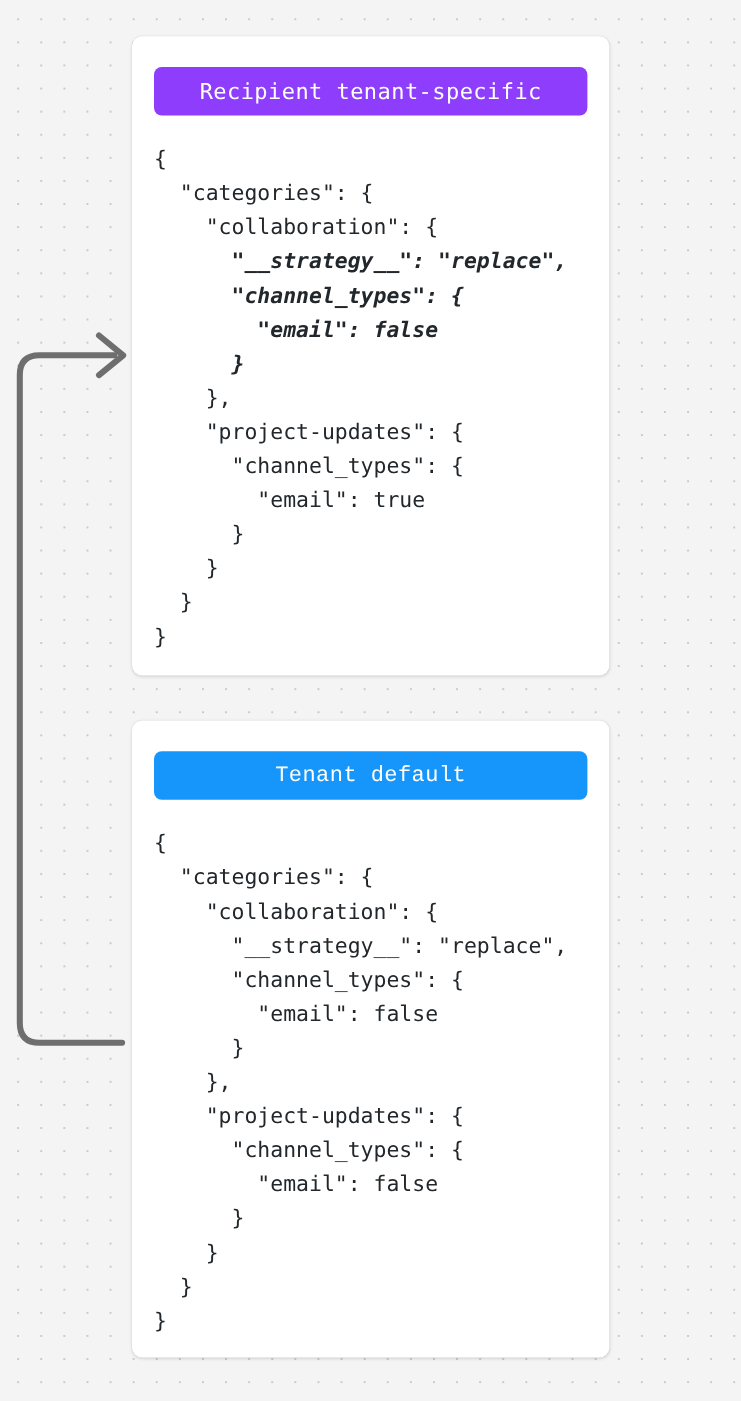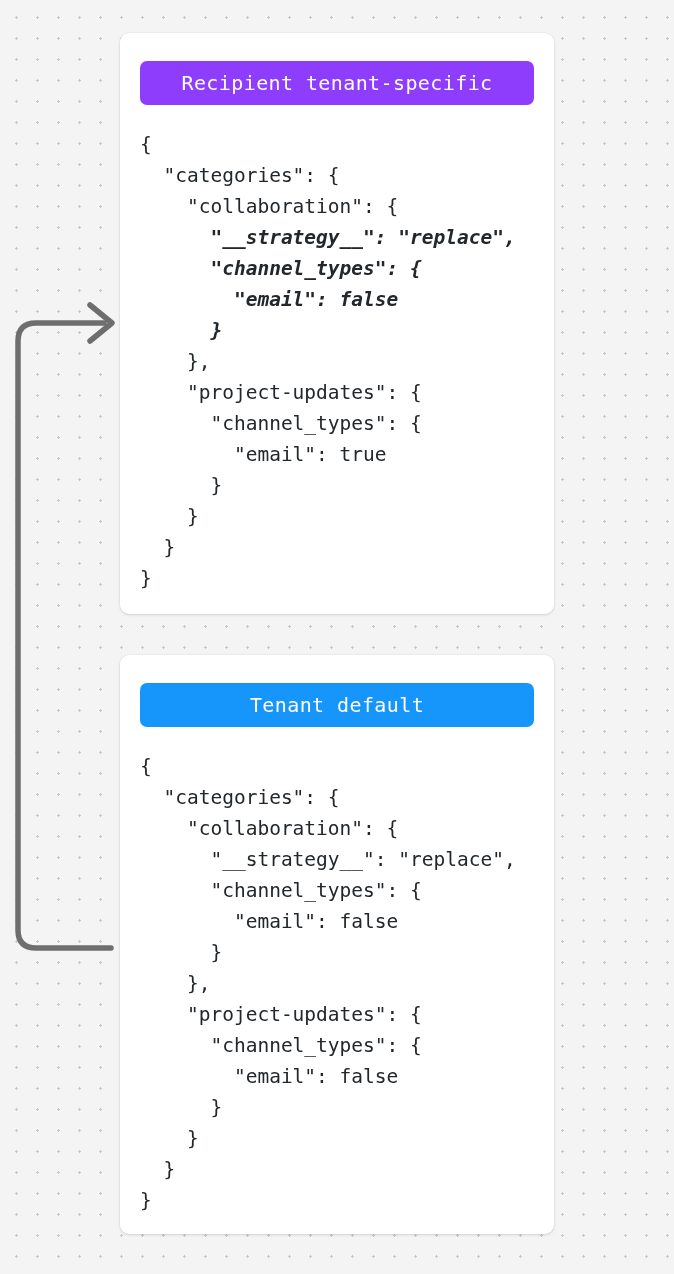--- a/index.html
+++ b/index.html
@@ -51,21 +51,21 @@
     justify-content: center;
     color: #ffffff;
     font-family: "DejaVu Sans Mono", "Liberation Mono", monospace;
     font-size: 20px;
     letter-spacing: 0.4px;
     font-weight: 400;
     margin: 0 0 0 0;
     user-select: none;
   }
   #card-recipient .card-header { background: #8e3dfd; }
-  #card-tenant .card-header    { background: #1696fb; }
+  #card-tenant .card-header    { background: #1696fb; font-family: Liberation Mono, monospace; }
 
   .code-block {
     margin: 24px 0 0 0;
     padding: 0;
     font-family: "DejaVu Sans Mono", "Liberation Mono", monospace;
     font-size: 19.5px;
     line-height: 31px;
     color: #22272b;
     white-space: pre;
     tab-size: 2;

